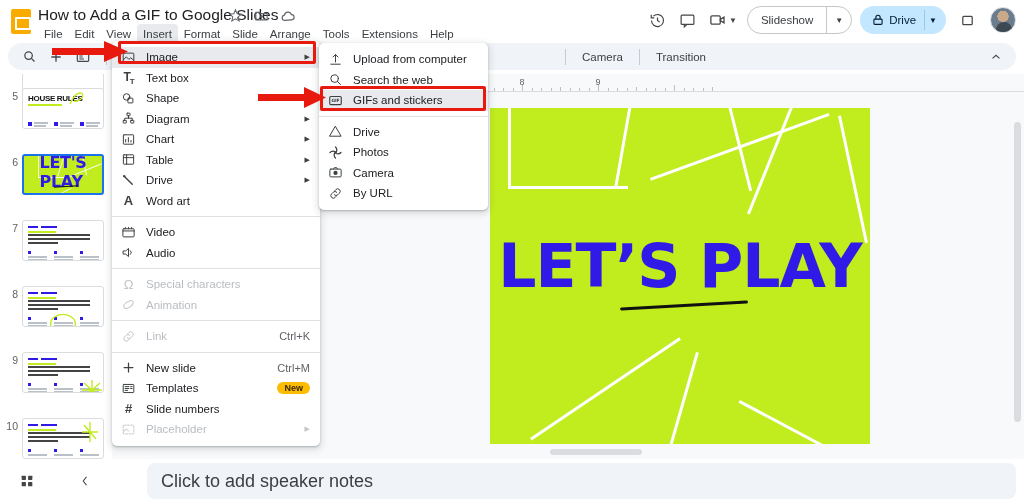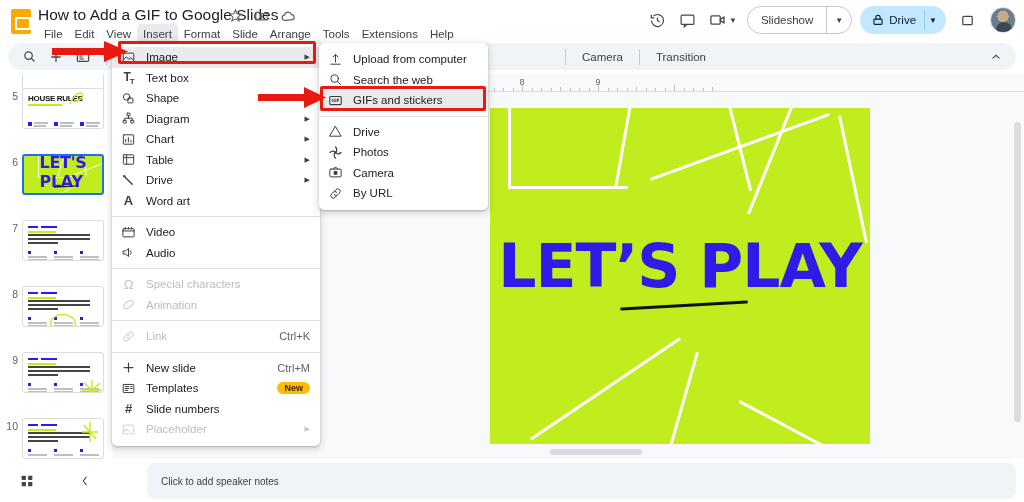--- a/index.html
+++ b/index.html
@@ -152,21 +152,21 @@
     position: absolute; left: 0; bottom: 0; width: 1024px; height: 43px;
     background: #fff; display: flex; align-items: center;
   }
   .bb-icon { width: 26px; height: 26px; display:flex; align-items:center; justify-content:center;
              color:#444746; margin-left: 14px; }
   .notes {
     position: absolute; left: 147px; top: 4px; width: 869px; height: 36px;
     background: #f0f4f9; border-radius: 8px; display: flex; align-items: center;
     padding-left: 14px;
   }
-  .notes span { font-size: 10px; color: #3c4043; }
+  .notes span { font-size: 18px; color: #3c4043; }
 
   
   .menu {
     position: absolute; background: #fff; border-radius: 5px;
     box-shadow: 0 2px 6px 2px rgba(60,64,67,.15), 0 1px 2px rgba(60,64,67,.3);
     padding: 6px 0; z-index: 40;
   }
   #insert-menu { left: 112px; top: 41px; width: 208px; }
   #image-submenu { left: 319px; top: 43px; width: 169px; }
   .mrow {

